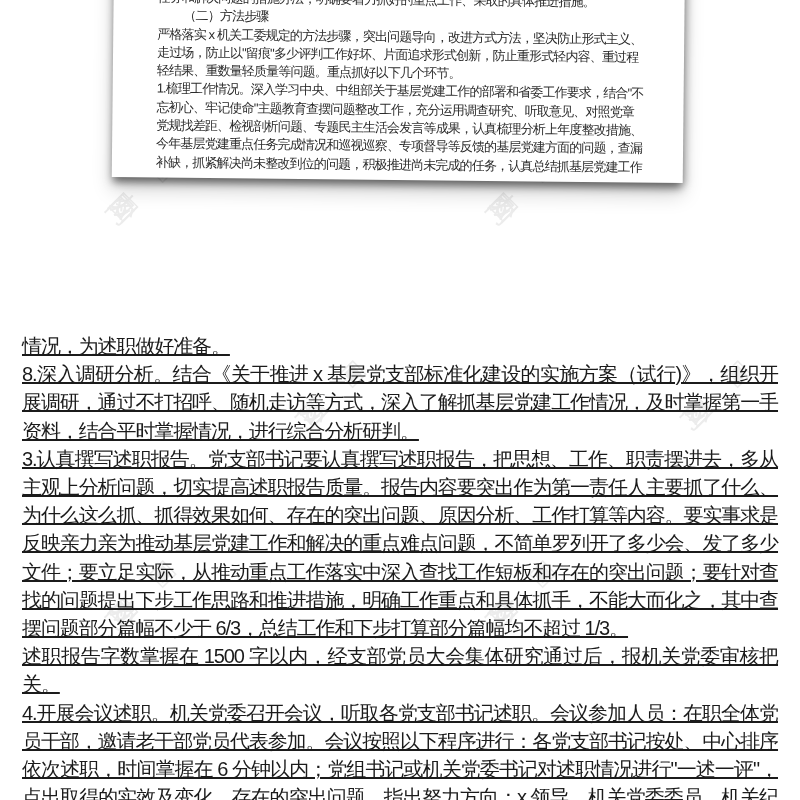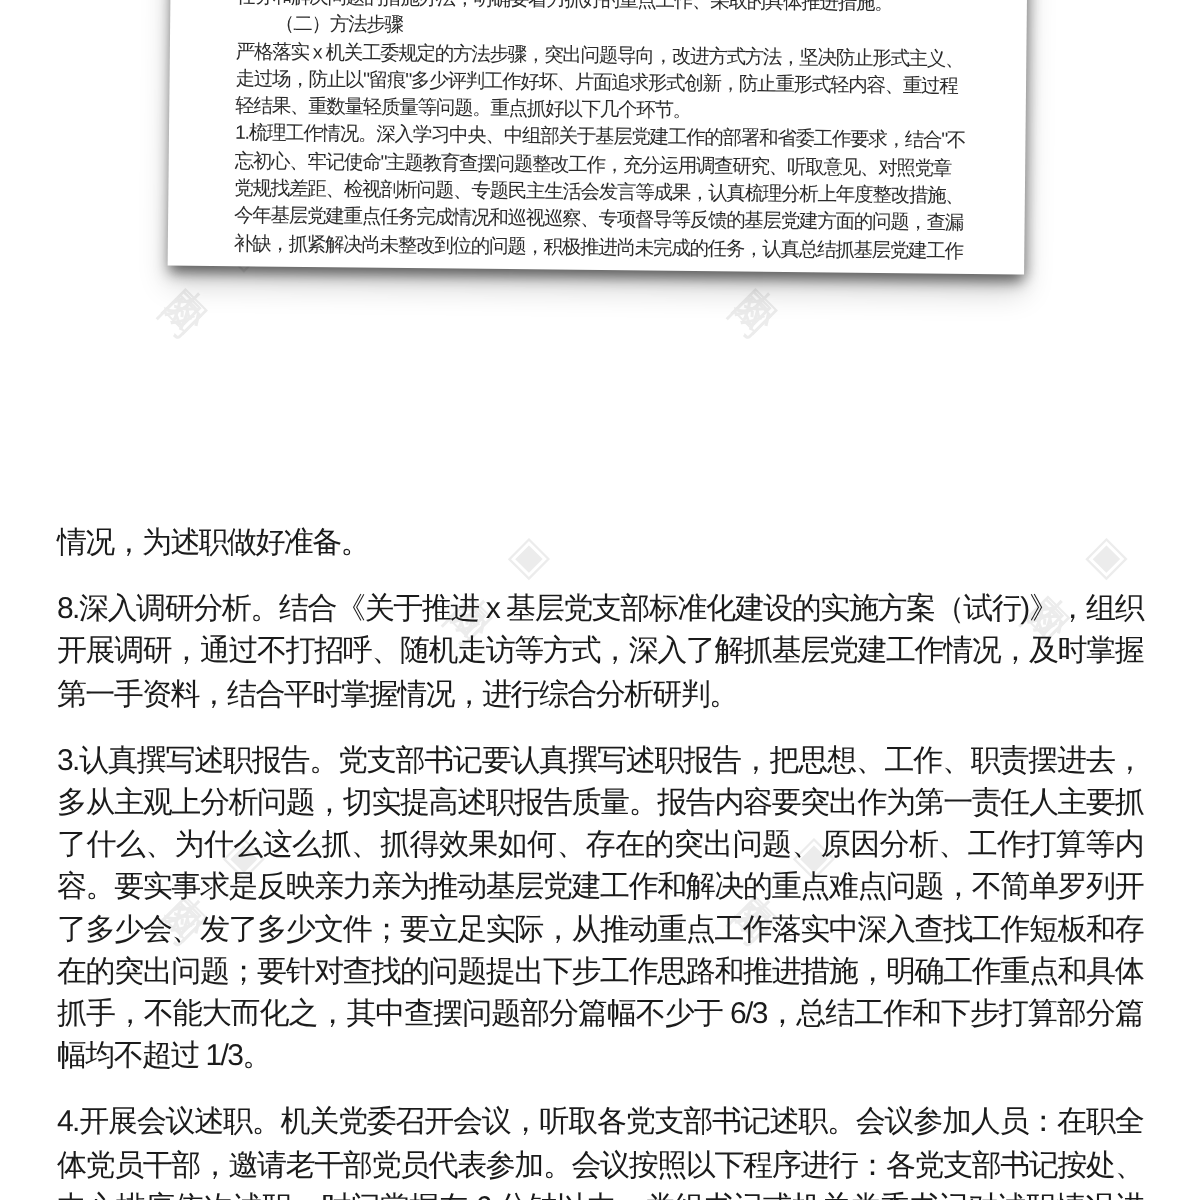--- a/index.html
+++ b/index.html
@@ -57,21 +57,21 @@
     left:22px;
     top:332px;
     width:756px;
     z-index:2;
     font-size:20px;
     line-height:28.2px;
     letter-spacing:-1.1px;
     color:#1b1b1b;
     text-align:justify;
   }
-  #body-text p{margin:16px;padding:0;}
+  #body-text p{margin:0;padding:0;text-decoration:underline;}
 </style>
 </head>
 <body>
 
 <div id="watermark-layer">
     <div class="wm" style="left: 140px; top: 150px; color: rgb(236, 236, 236);">▣办图网</div>
     <div class="wm" style="left: 520px; top: 150px; color: rgb(236, 236, 236);">▣办图网</div>
     <div class="wm" style="left: 330px; top: 355px; color: rgb(236, 236, 236);">▣办图网</div>
     <div class="wm" style="left: 715px; top: 355px; color: rgb(236, 236, 236);">▣办图网</div>
     <div class="wm" style="left: 140px; top: 555px; color: rgb(236, 236, 236);">▣办图网</div>
@@ -90,14 +90,15 @@
       <div class="frag-line">党规找差距、检视剖析问题、专题民主生活会发言等成果，认真梳理分析上年度整改措施、</div>
       <div class="frag-line">今年基层党建重点任务完成情况和巡视巡察、专项督导等反馈的基层党建方面的问题，查漏</div>
       <div class="frag-line">补缺，抓紧解决尚未整改到位的问题，积极推进尚未完成的任务，认真总结抓基层党建工作</div>
     </div>
 </div>
 
 <div id="body-text">
     <p>情况，为述职做好准备。</p>
     <p>8.深入调研分析。结合《关于推进 x 基层党支部标准化建设的实施方案（试行)》，组织开展调研，通过不打招呼、随机走访等方式，深入了解抓基层党建工作情况，及时掌握第一手资料，结合平时掌握情况，进行综合分析研判。</p>
     <p>3.认真撰写述职报告。党支部书记要认真撰写述职报告，把思想、工作、职责摆进去，多从主观上分析问题，切实提高述职报告质量。报告内容要突出作为第一责任人主要抓了什么、为什么这么抓、抓得效果如何、存在的突出问题、原因分析、工作打算等内容。要实事求是反映亲力亲为推动基层党建工作和解决的重点难点问题，不简单罗列开了多少会、发了多少文件；要立足实际，从推动重点工作落实中深入查找工作短板和存在的突出问题；要针对查找的问题提出下步工作思路和推进措施，明确工作重点和具体抓手，不能大而化之，其中查摆问题部分篇幅不少于 6/3，总结工作和下步打算部分篇幅均不超过 1/3。</p>
+    <p>述职报告字数掌握在 1500 字以内，经支部党员大会集体研究通过后，报机关党委审核把关。</p>
     <p>4.开展会议述职。机关党委召开会议，听取各党支部书记述职。会议参加人员：在职全体党员干部，邀请老干部党员代表参加。会议按照以下程序进行：各党支部书记按处、中心排序依次述职，时间掌握在 6 分钟以内；党组书记或机关党委书记对述职情况进行"一述一评"，点出取得的实效及变化、存在的突出问题，指出努力方向；x 领导、机关党委委员、机关纪委委员、各党支部书记进行现场评议，并对述职情况分"好、较好、一般、差"四个档次进行</p>
   </div>
 
 </body></html>

